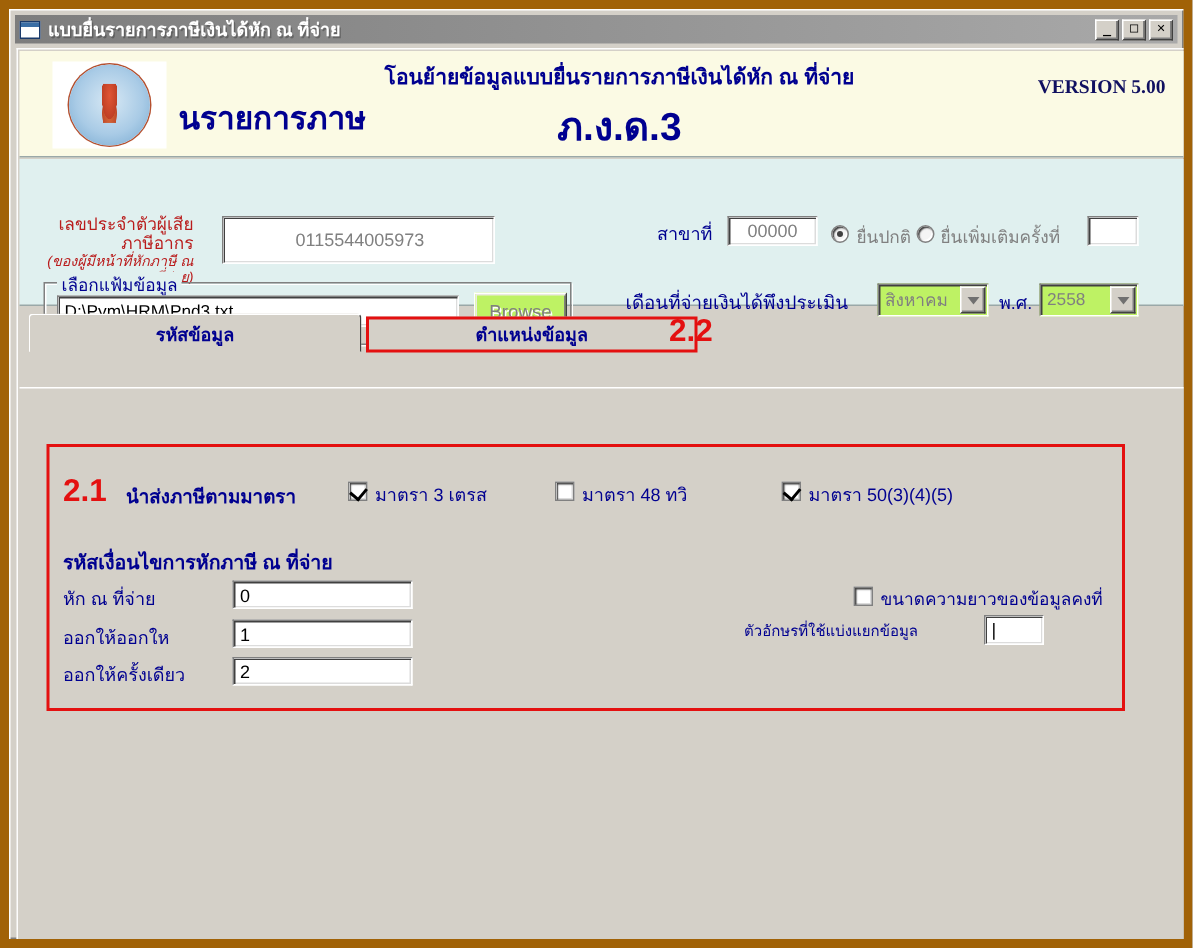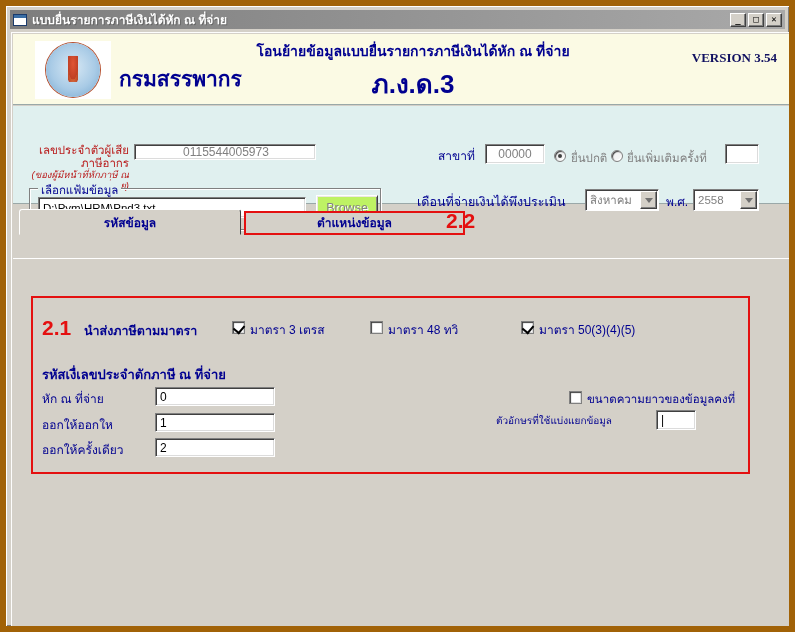--- a/index.html
+++ b/index.html
@@ -85,21 +85,21 @@
   .btn{
     background:#bef264; border:1px solid; border-color:#fff #404040 #404040 #fff;
     box-shadow: inset 1px 1px 0 #ece9e2, inset -1px -1px 0 #808080;
     font-size:12px; color:#000; text-align:center; cursor:pointer;
     font-family:"Liberation Sans","DejaVu Sans",sans-serif;
   }
   .btn.disabled{ color:#808080; text-shadow:1px 1px 0 #fff; cursor:default; }
   .btn.default-btn{ outline:1.5px solid #000; }
   .btn#browse-btn::first-letter{ text-decoration:underline; }
   
-  .dropdown{ position:absolute; height:22px; background:#ffffff;
+  .dropdown{ position:absolute; height:22px; background:#bef264;
     border:1px solid; border-color:#808080 #fff #fff #808080;
     box-shadow: inset 1px 1px 0 #404040; font-size:11.5px; color:#808080;
     display:flex; align-items:center; padding-left:4px; }
   .dd-btn{ position:absolute; right:1px; top:1px; bottom:1px; width:17px; background:#D4D0C8;
     border:1px solid; border-color:#fff #404040 #404040 #fff; box-shadow: inset -1px -1px 0 #808080;
     display:flex; align-items:center; justify-content:center; }
   .dd-arrow{ width:0; height:0; border-left:4px solid transparent; border-right:4px solid transparent; border-top:5px solid #707070; }
   
   .tab{ position:absolute; background:#D4D0C8; text-align:center;
     border:1px solid; border-color:#fff #404040 transparent #fff;
@@ -139,35 +139,35 @@
   </div>
 
   <div class="main-panel">
 
     <div class="header-band">
       <div class="logo-box">
         <div class="seal">
           <div class="seal-figure"></div>
         </div>
       </div>
-      <div class="agency">กรมสรรพากร</div>
+      <div class="agency">นรายการภาษ</div>
       <div class="center-title">
         <div class="line1">โอนย้ายข้อมูลแบบยื่นรายการภาษีเงินได้หัก ณ ที่จ่าย</div>
         <div class="form-code">ภ.ง.ด.3</div>
       </div>
-      <div class="version">VERSION 3.54</div>
+      <div class="version">VERSION 5.00</div>
     </div>
 
     <div class="control-panel">
 
       <div class="taxid-label-block">
         <div class="l1">เลขประจำตัวผู้เสียภาษีอากร</div>
         <div class="l2">(ของผู้มีหน้าที่หักภาษี ณ ที่จ่าย)</div>
       </div>
-      <input class="sunken gray-text" style="position: absolute; left: 121px; top: 38px; width: 182px; height: 16px; padding-left: 48px;" readonly="" value="0115544005973">
+      <input class="sunken gray-text" style="position: absolute; left: 135px; top: 38px; width: 182px; height: 32px; padding-left: 48px;" readonly="" value="0115544005973">
 
       <span class="lbl" style="left:425px; top:40px;">สาขาที่</span>
       <input class="sunken gray-text" style="position: absolute; left: 472px; top: 38px; width: 60px; height: 20px; text-align: center;" readonly="" value="00000">
 
       <span class="radio checked" style="left:541px; top:44px;"></span>
       <span class="lbl gray-text" style="left:558px; top:43px; color:#808080; font-size:11.5px;">ยื่นปกติ</span>
 
       <span class="radio" style="left:598px; top:44px;"></span>
       <span class="lbl gray-text" style="left:614px; top:43px; color:#808080; font-size:11.5px;">ยื่นเพิ่มเติมครั้งที่</span>
       <input class="sunken" style="position: absolute; left: 712px; top: 38px; width: 34px; height: 20px;" value="">
@@ -207,21 +207,21 @@
 
       <span class="checkbox checked" style="left:219px; top:62px;"></span>
       <span class="cb-label" style="left:237px; top:61px;">มาตรา 3 เตรส</span>
 
       <span class="checkbox" style="left:357px; top:62px;"></span>
       <span class="cb-label" style="left:375px; top:61px;">มาตรา 48 ทวิ</span>
 
       <span class="checkbox checked" style="left:508px; top:62px;"></span>
       <span class="cb-label" style="left:526px; top:61px;">มาตรา 50(3)(4)(5)</span>
 
-      <span class="section-label" style="left:29px; top:105px; font-size:13px;">รหัสเงื่เลขประจำตักภาษี ณ ที่จ่าย</span>
+      <span class="section-label" style="left:29px; top:105px; font-size:13px;">รหัสเงื่อนไขการหักภาษี ณ ที่จ่าย</span>
 
       <span class="lbl" style="left:29px; top:130px;">หัก ณ ที่จ่าย</span>
       <input class="sunken" style="position: absolute; left: 142px; top: 128px; width: 120px; height: 19px;" value="0">
 
       <span class="lbl" style="left:29px; top:156px;">ออกให้ออกให</span>
       <input class="sunken" style="position: absolute; left: 142px; top: 154px; width: 120px; height: 19px;" value="1">
 
       <span class="lbl" style="left:29px; top:181px;">ออกให้ครั้งเดียว</span>
       <input class="sunken" style="position: absolute; left: 142px; top: 179px; width: 120px; height: 19px;" value="2">
 

